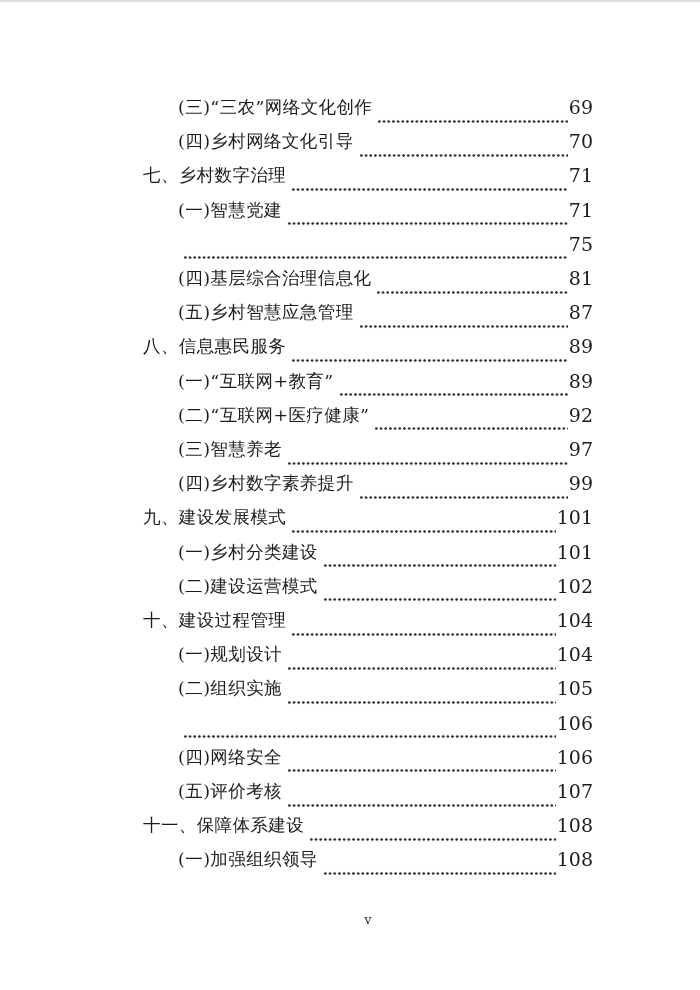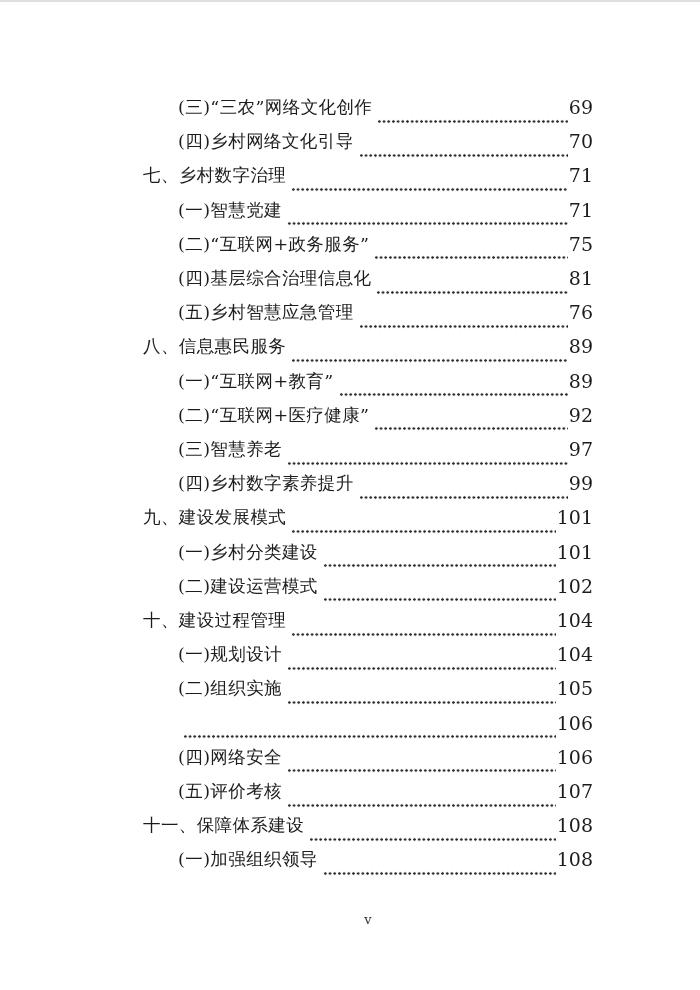--- a/index.html
+++ b/index.html
@@ -81,33 +81,32 @@
         <span class="label">七、乡村数字治理</span>
         <span class="dots"></span>
         <span class="pagenum">71</span>
       </div>
       <div class="toc-line sub">
         <span class="label">(一)智慧党建</span>
         <span class="dots"></span>
         <span class="pagenum">71</span>
       </div>
       <div class="toc-line sub">
-        <span class="label">(二)“互联网+政务服务”</span>
         <span class="dots"></span>
         <span class="pagenum">75</span>
       </div>
       <div class="toc-line sub">
         <span class="label">(四)基层综合治理信息化</span>
         <span class="dots"></span>
         <span class="pagenum">81</span>
       </div>
       <div class="toc-line sub">
         <span class="label">(五)乡村智慧应急管理</span>
         <span class="dots"></span>
-        <span class="pagenum">76</span>
+        <span class="pagenum">87</span>
       </div>
       <div class="toc-line">
         <span class="label">八、信息惠民服务</span>
         <span class="dots"></span>
         <span class="pagenum">89</span>
       </div>
       <div class="toc-line sub">
         <span class="label">(一)“互联网+教育”</span>
         <span class="dots"></span>
         <span class="pagenum">89</span>

